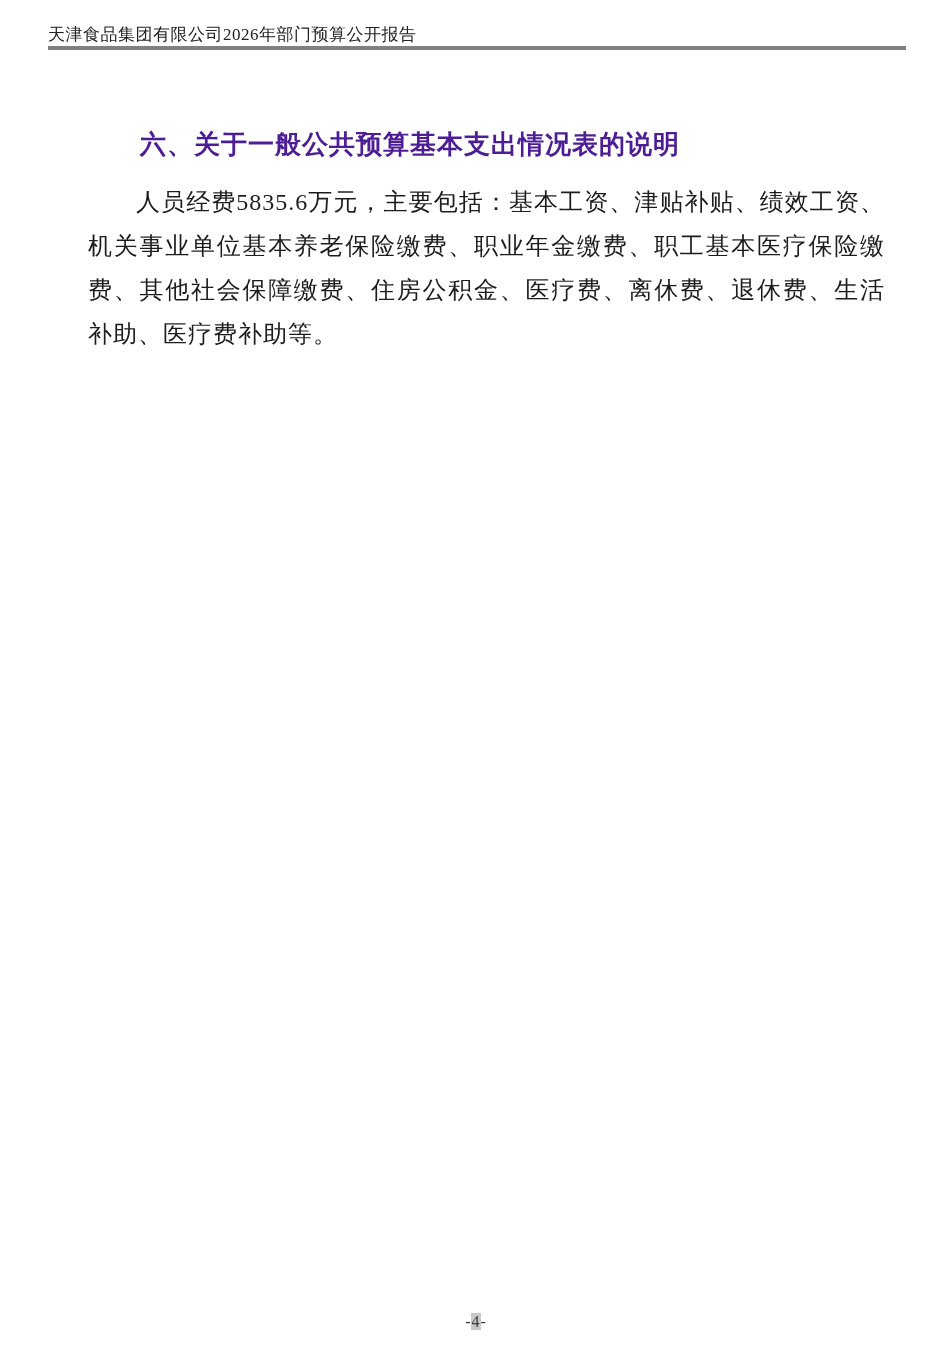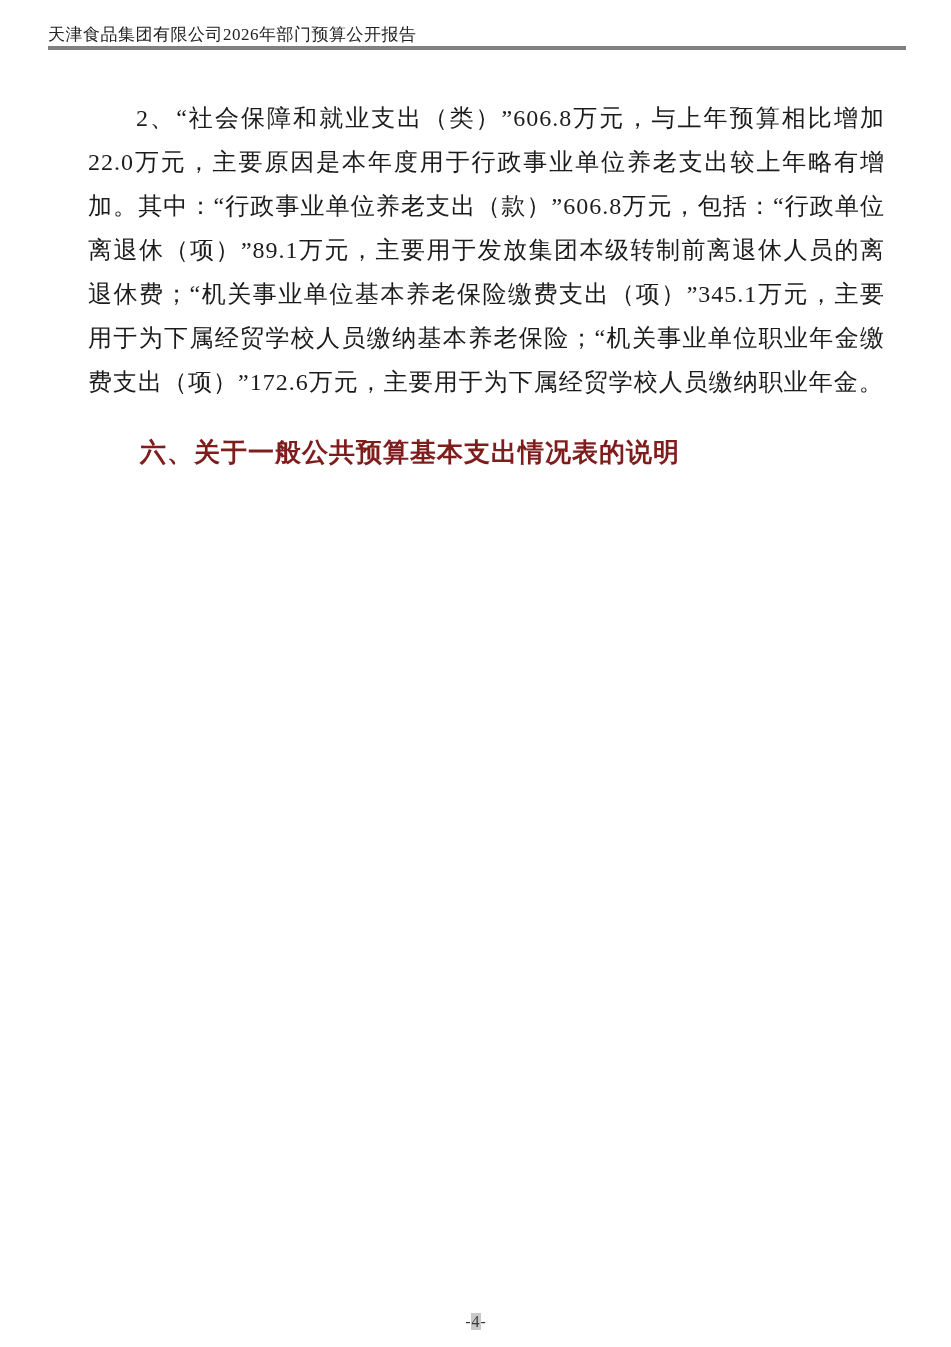--- a/index.html
+++ b/index.html
@@ -50,21 +50,21 @@
   }
   .doc-body h2 {
     margin: 26px 0 14px 0;
     font-family: "Liberation Sans", "DejaVu Sans", sans-serif;
     font-size: 26px;
     font-weight: bold;
     line-height: 44px;
     text-indent: 2em;
     text-align: left;
     letter-spacing: 1px;
-    color: #7f1d1d;
+    color: #4c1d95;
   }
   .page-footer {
     position: absolute;
     left: 0;
     right: 0;
     bottom: 16px;
     text-align: center;
     font-size: 16px;
     line-height: 18px;
     color: #3a3a3a;
@@ -79,21 +79,21 @@
 <body>
 
 <div class="page">
 
   <div>
     <div class="header-title">天津食品集团有限公司2026年部门预算公开报告</div>
     <div class="header-rule"></div>
   </div>
 
   <div class="doc-body">
-    <p>2、“社会保障和就业支出（类）”606.8万元，与上年预算相比增加22.0万元，主要原因是本年度用于行政事业单位养老支出较上年略有增加。其中：“行政事业单位养老支出（款）”606.8万元，包括：“行政单位离退休（项）”89.1万元，主要用于发放集团本级转制前离退休人员的离退休费；“机关事业单位基本养老保险缴费支出（项）”345.1万元，主要用于为下属经贸学校人员缴纳基本养老保险；“机关事业单位职业年金缴费支出（项）”172.6万元，主要用于为下属经贸学校人员缴纳职业年金。</p>
     <h2>六、关于一般公共预算基本支出情况表的说明</h2>
+    <p>人员经费5835.6万元，主要包括：基本工资、津贴补贴、绩效工资、机关事业单位基本养老保险缴费、职业年金缴费、职工基本医疗保险缴费、其他社会保障缴费、住房公积金、医疗费、离休费、退休费、生活补助、医疗费补助等。</p>
   </div>
 
   <div class="page-footer">
     <span>-</span><span class="page-num">4</span><span>-</span>
   </div>
 
 </div>
 
 </body></html>

